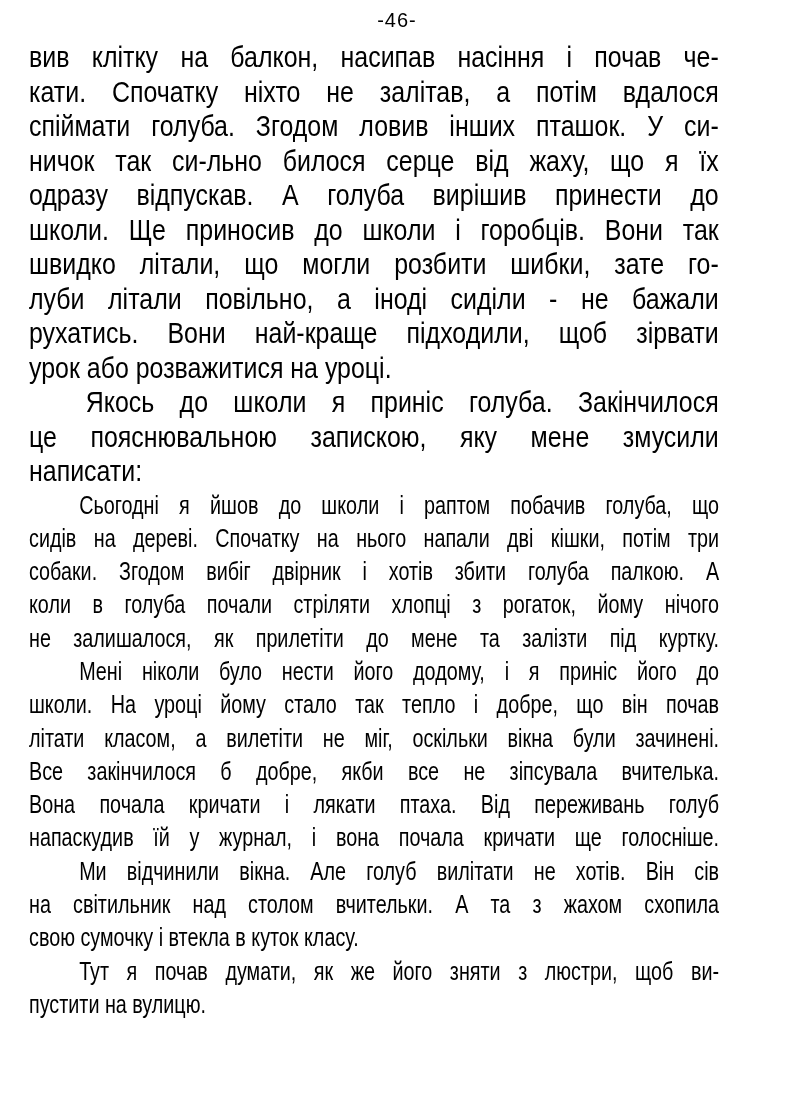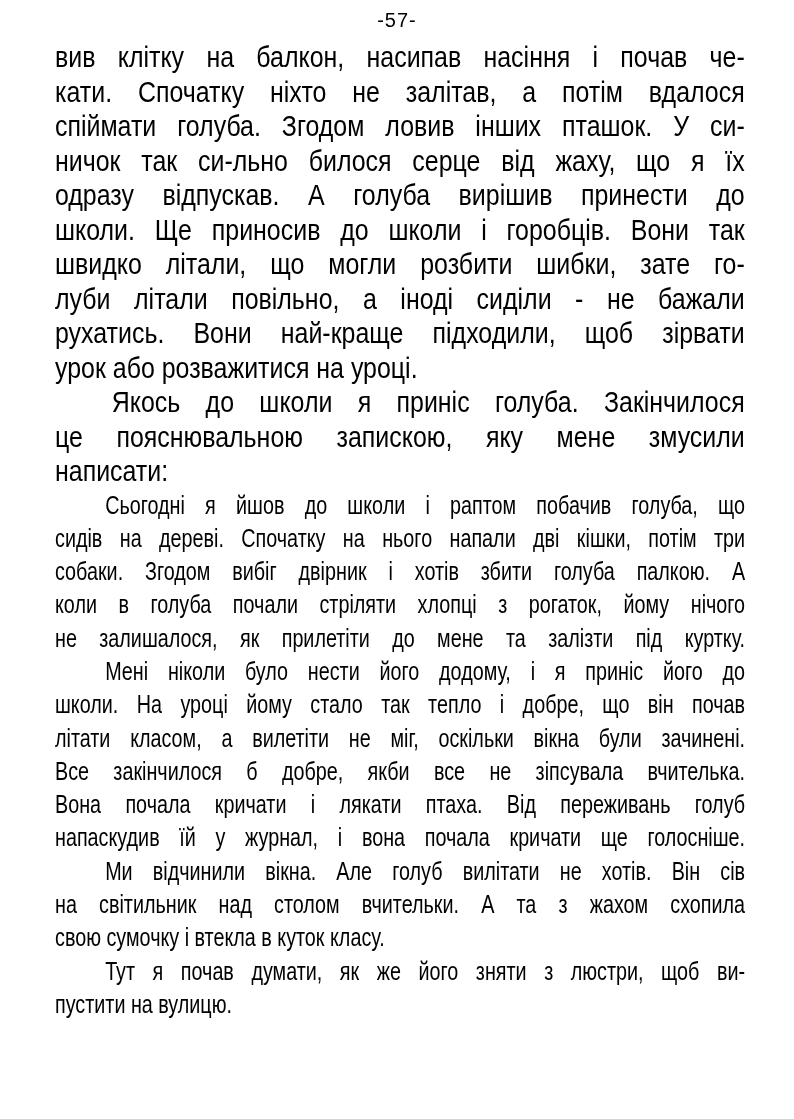--- a/index.html
+++ b/index.html
@@ -7,21 +7,21 @@
     width: 794px; height: 1119px;
     background: #ffffff; color: #000000;
     font-family: "Liberation Sans", sans-serif;
     overflow: hidden;
   }
   .sheet { position: relative; width: 794px; height: 1119px; background: #ffffff; }
   .pagenum {
     padding-top: 8px; text-align: center;
     font-size: 20px; line-height: 24px; letter-spacing: 1px;
   }
-  .content { margin: 8px 0 0 55px; width: 690px; }
+  .content { margin: 8px 0 0 29px; width: 690px; }
   .ln { white-space: pre-wrap; }
   
   .p1 {
     font-size: 29px; line-height: 34.5px;
     width: 802px; transform: scaleX(0.86); transform-origin: 0 0;
   }
   
   .p2 {
     font-size: 26px; line-height: 33.3px;
     width: 908px; transform: scaleX(0.76); transform-origin: 0 0;
@@ -35,21 +35,21 @@
     font-size: 26px; line-height: 28px;
     transform: scaleX(0.8);
     border-bottom: 3px solid #000;
     padding: 0 3px 1px 3px;
   }
 </style>
 </head>
 <body>
 
 <div class="sheet">
-  <div class="pagenum">-57-</div>
+  <div class="pagenum">-46-</div>
 
   <div class="content">
     <div id="story">
         <div class="ln p1 j">вив клітку на балкон, насипав насіння і почав че-</div>
         <div class="ln p1 j">кати. Спочатку ніхто не залітав, а потім вдалося</div>
         <div class="ln p1 j">спіймати голуба. Згодом ловив інших пташок. У си-</div>
         <div class="ln p1 j">ничок так си-льно билося серце від жаху, що я їх</div>
         <div class="ln p1 j">одразу відпускав. А голуба вирішив принести до</div>
         <div class="ln p1 j">школи. Ще приносив до школи і горобців. Вони так</div>
         <div class="ln p1 j">швидко літали, що могли розбити шибки, зате го-</div>

